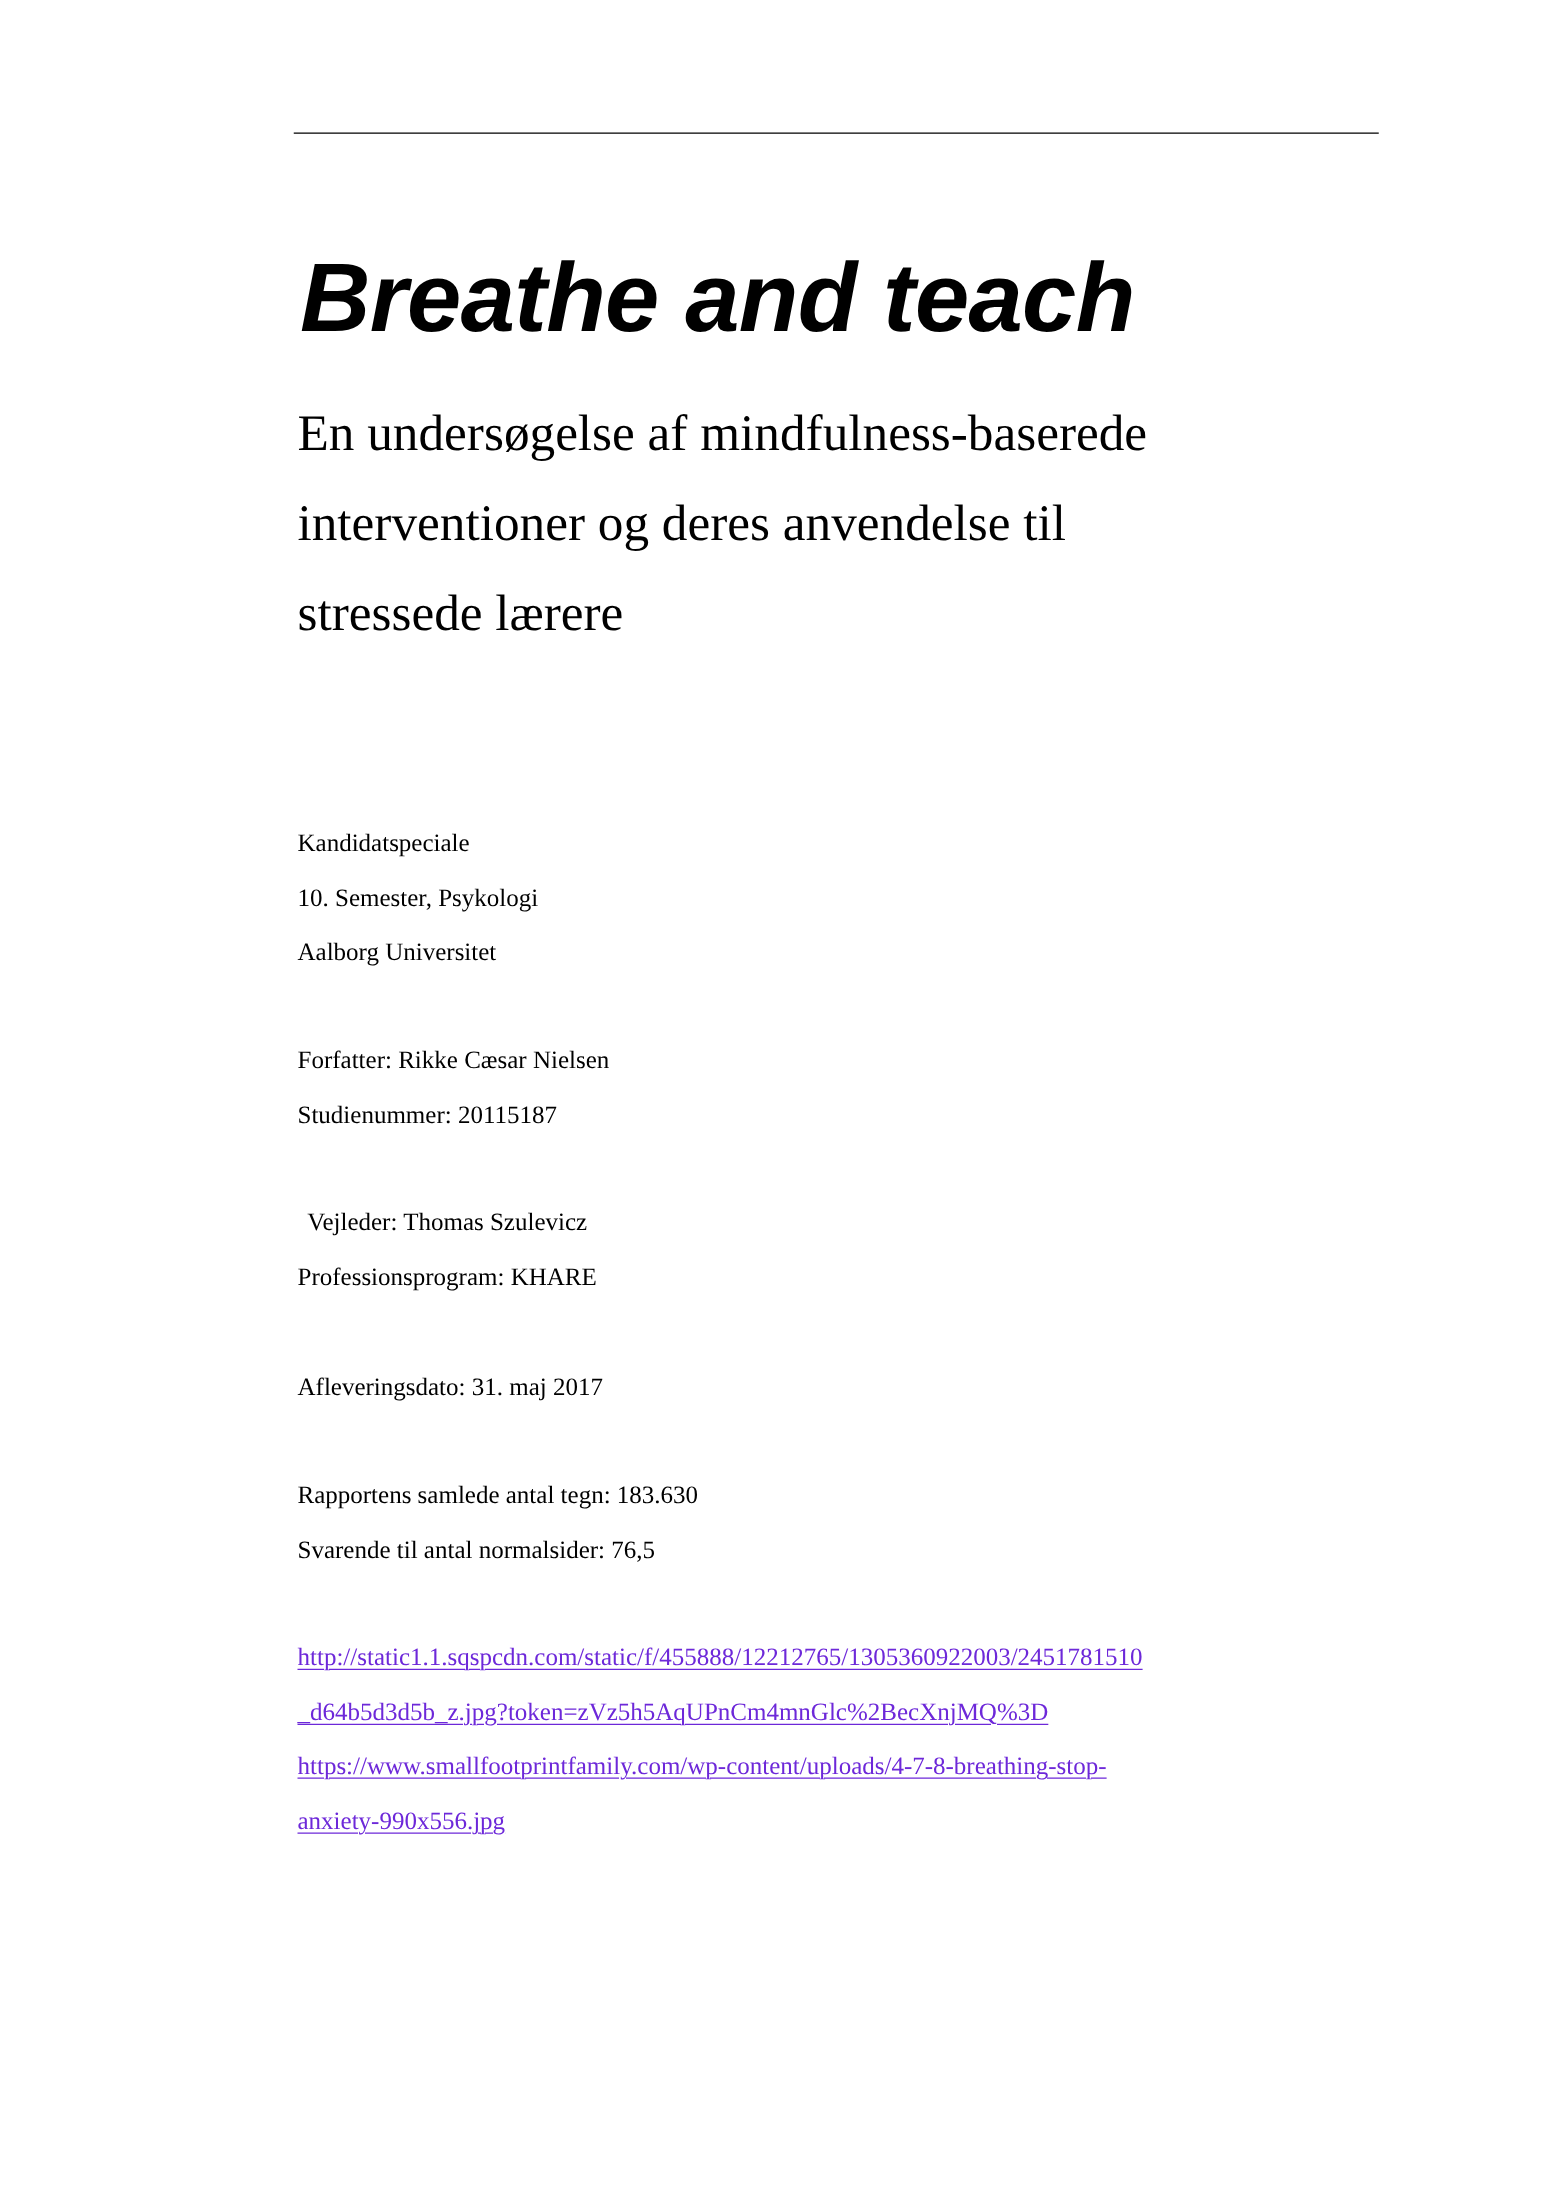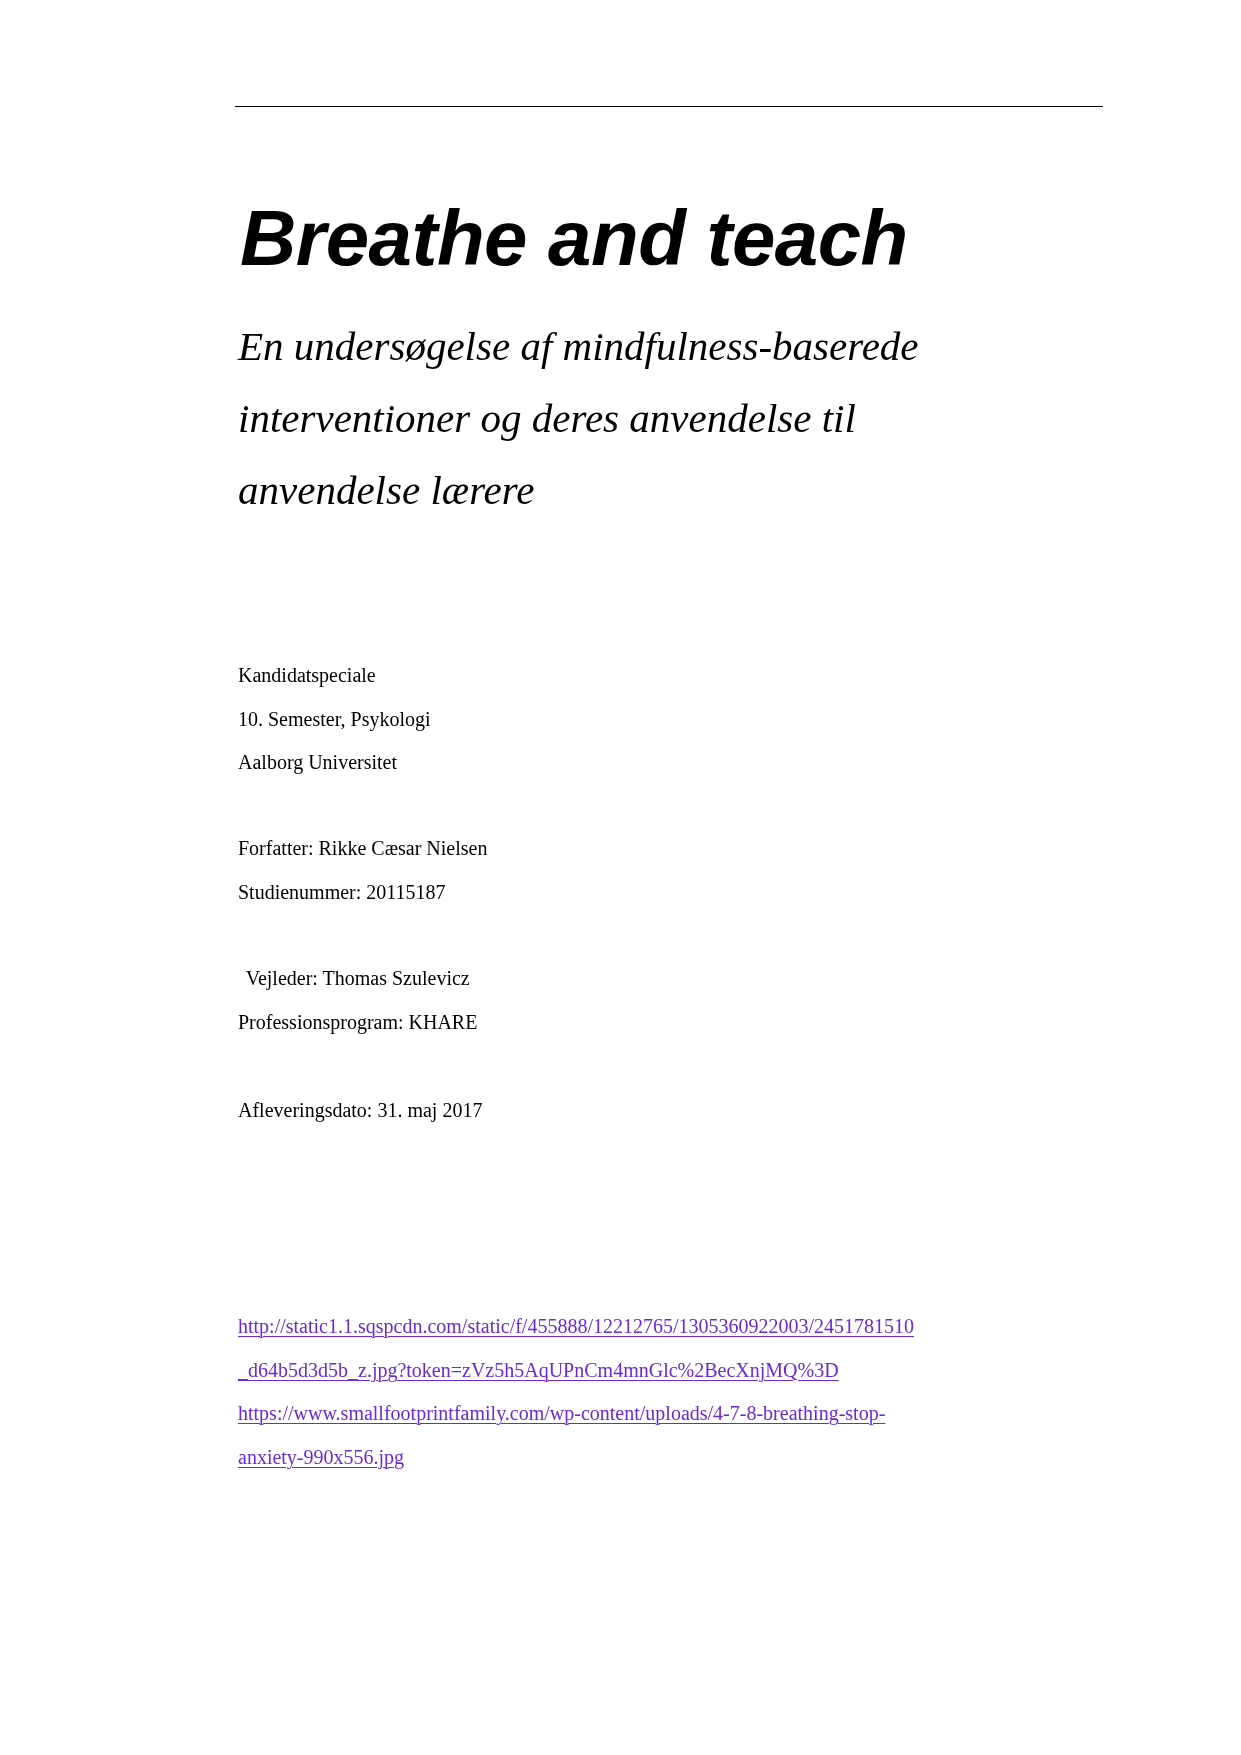--- a/index.html
+++ b/index.html
@@ -41,21 +41,20 @@
       line-height: 100px;
       letter-spacing: -0.5px;
       white-space: nowrap;
     }
     .subtitle {
       position: absolute;
       left: 238px;
       top: 310px;
       margin: 0;
       font-family: "Liberation Serif", serif;
-      font-style: italic;
       font-weight: normal;
       font-size: 41px;
       line-height: 72px;
     }
     .subtitle span { display: block; white-space: nowrap; }
     .info {
       position: absolute;
       left: 238px;
       font-family: "Liberation Serif", serif;
       font-size: 20px;
@@ -75,21 +74,21 @@
 
 <div class="page">
 
   <div class="top-rule"></div>
 
   <h1 class="title">Breathe and teach</h1>
 
   <h2 class="subtitle">
     <span>En undersøgelse af mindfulness-baserede</span>
     <span>interventioner og deres anvendelse til</span>
-    <span>anvendelse lærere</span>
+    <span>stressede lærere</span>
   </h2>
 
   <div class="info" style="top:654px;">
     <div>Kandidatspeciale</div>
     <div>10. Semester, Psykologi</div>
     <div>Aalborg Universitet</div>
   </div>
 
   <div class="info" style="top:827px;">
     <div>Forfatter: Rikke Cæsar Nielsen</div>
@@ -98,20 +97,24 @@
 
   <div class="info" style="top:957px;text-align:center;">
     <div>Vejleder: Thomas Szulevicz</div>
     <div>Professionsprogram: KHARE</div>
   </div>
 
   <div class="info" style="top:1089px;text-align:center;">
     <div>Afleveringsdato: 31. maj 2017</div>
   </div>
 
+  <div class="info" style="top:1175px;">
+    <div>Rapportens samlede antal tegn: 183.630</div>
+    <div>Svarende til antal normalsider: 76,5</div>
+  </div>
 
   <div class="info" style="top:1305px;">
     <div>
       <span class="link">http://static1.1.sqspcdn.com/static/f/455888/12212765/1305360922003/2451781510</span>
     </div>
     <div>
       <span class="link">_d64b5d3d5b_z.jpg?token=zVz5h5AqUPnCm4mnGlc%2BecXnjMQ%3D</span>
     </div>
     <div>
       <span class="link">https://www.smallfootprintfamily.com/wp-content/uploads/4-7-8-breathing-stop-</span>

